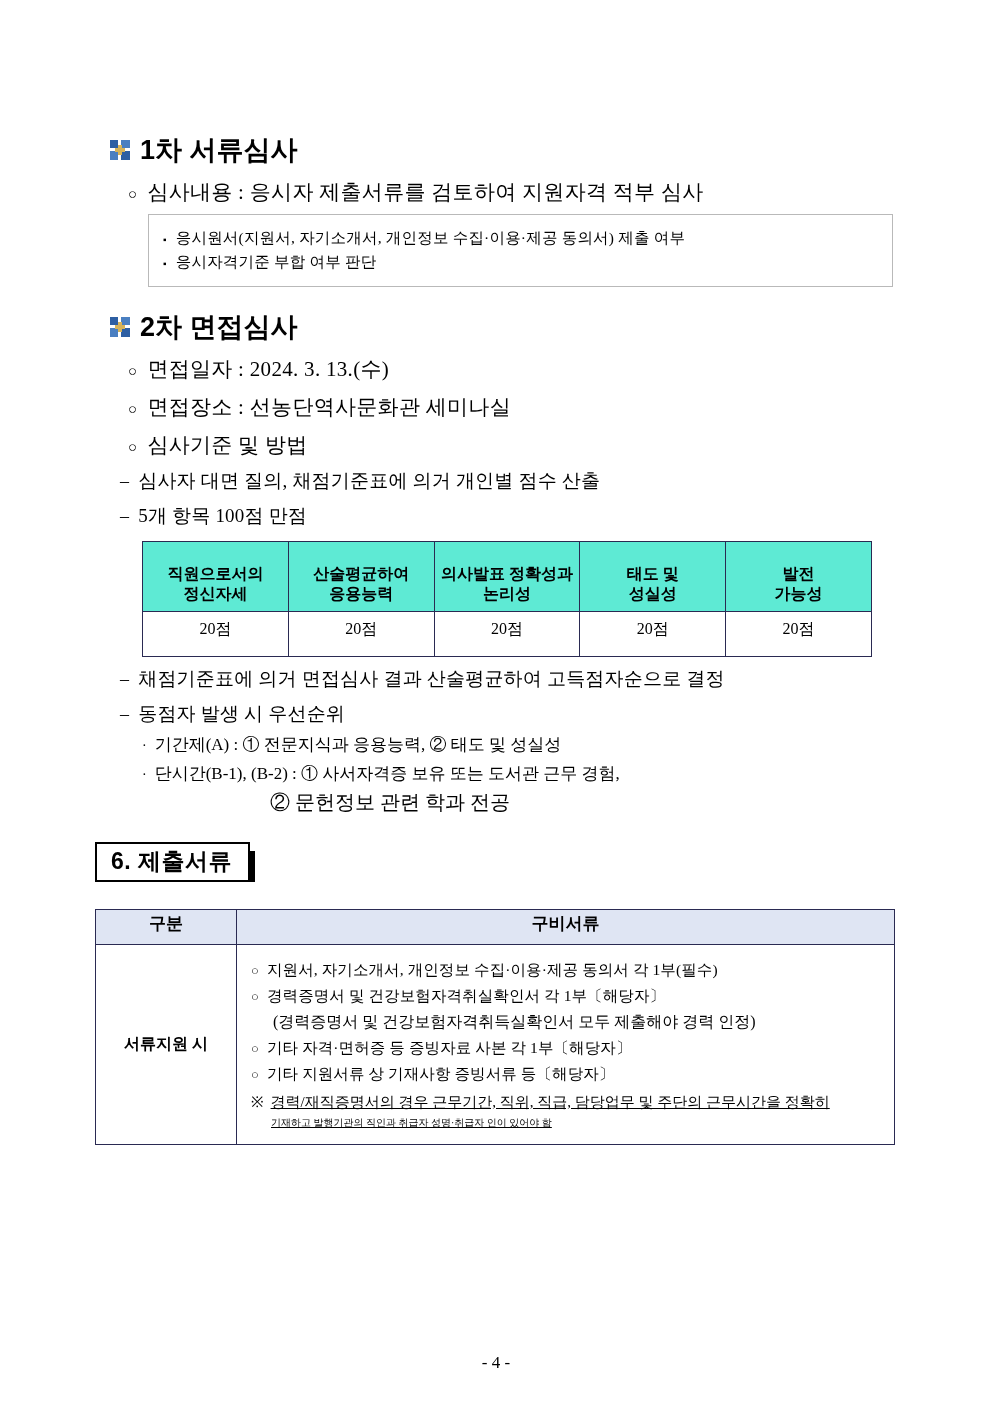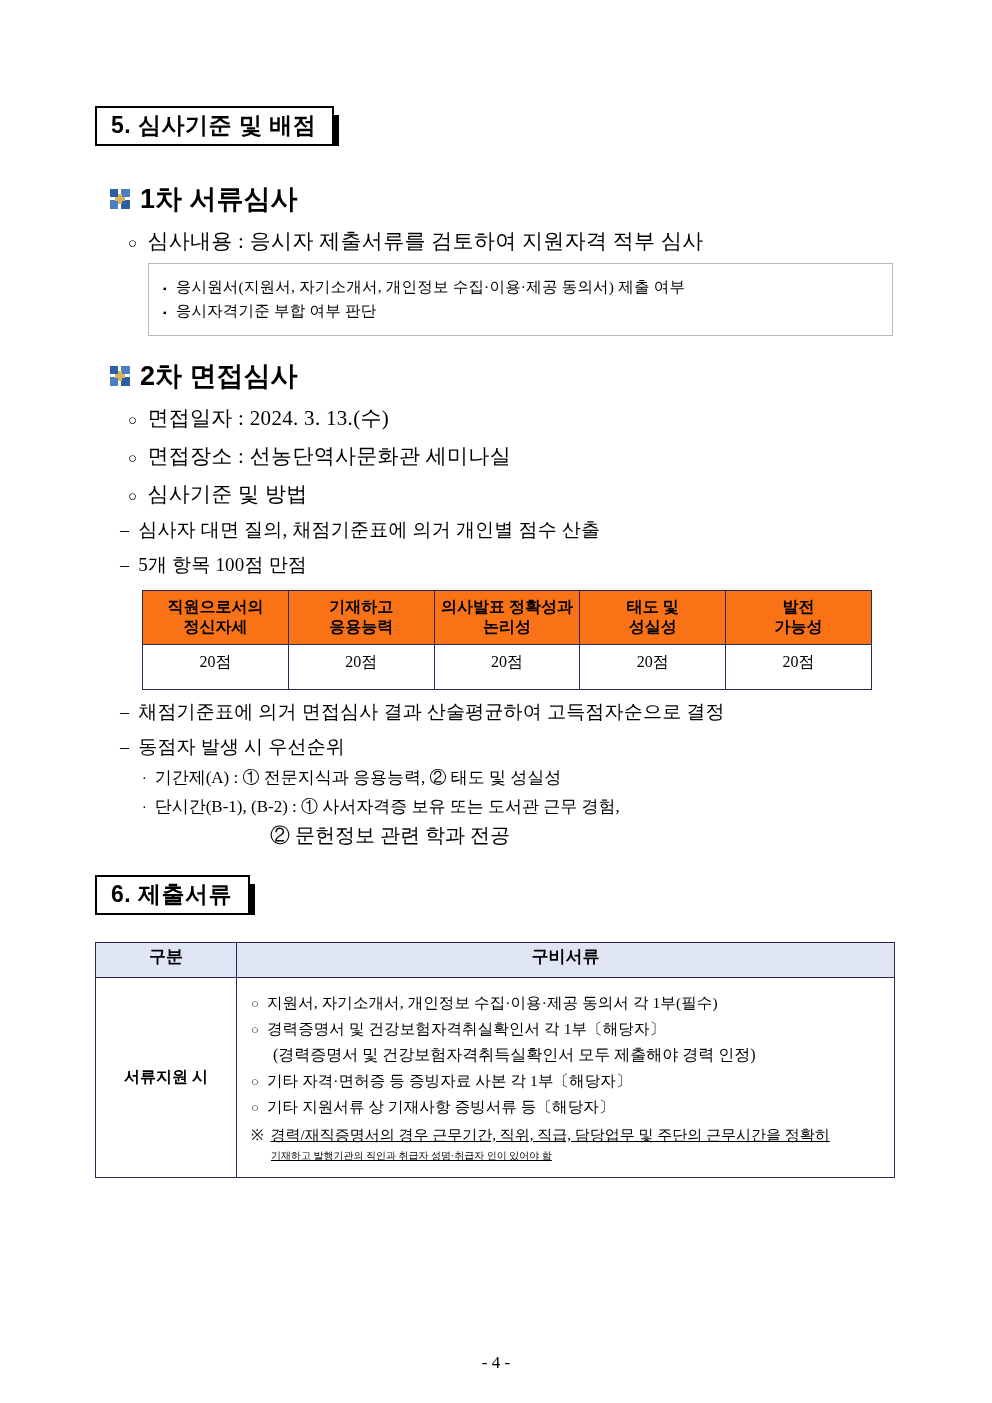--- a/index.html
+++ b/index.html
@@ -147,23 +147,23 @@
     margin: 12px 0 8px 52px;
     width: 730px;
     table-layout: fixed;
   }
   table.score th, table.score td {
     border: 1px solid #2a2a52;
     text-align: center;
     font-size: 16px;
   }
   table.score th {
-    background: #f97316;
-    font-weight: bold;
-    padding: 6px 2px 7px 2px;
+    background: #5eead4;
+    font-weight: bold;
+    padding: 22px 2px 7px 2px;
     line-height: 1.25;
   }
   table.score td {
     padding: 7px 2px 16px 2px;
   }
 
   
   table.docs {
     border-collapse: collapse;
     margin: 14px 0 0 5px;
@@ -230,24 +230,20 @@
     text-align: center;
     font-size: 17px;
   }
 </style>
 </head>
 <body>
 
 <div class="page">
 
   
-  <div class="section-head">
-    <span class="shadow"></span>
-    <span class="box">5. 심사기준 및 배점</span>
-  </div>
 
   
   <div class="sub-head">
     <span class="puzzle-icon">
       <i class="a"></i>
         <i class="b"></i>
         <i class="c"></i>
         <i class="d"></i>
       <i class="cross-h"></i>
         <i class="cross-v"></i>
@@ -304,21 +300,21 @@
   <div class="dash-line">
     <span class="mark">–</span>
     <span>5개 항목 100점 만점</span>
   </div>
 
   
   <table class="score">
     <thead>
       <tr>
         <th><span>직원으로서의</span><br><span>정신자세</span></th>
-        <th><span>기재하고</span><br><span>응용능력</span></th>
+        <th><span>산술평균하여</span><br><span>응용능력</span></th>
         <th><span>의사발표 정확성과</span><br><span>논리성</span></th>
         <th><span>태도 및</span><br><span>성실성</span></th>
         <th><span>발전</span><br><span>가능성</span></th>
       </tr>
     </thead>
     <tbody>
       <tr>
         <td>20점</td>
         <td>20점</td>
         <td>20점</td>

